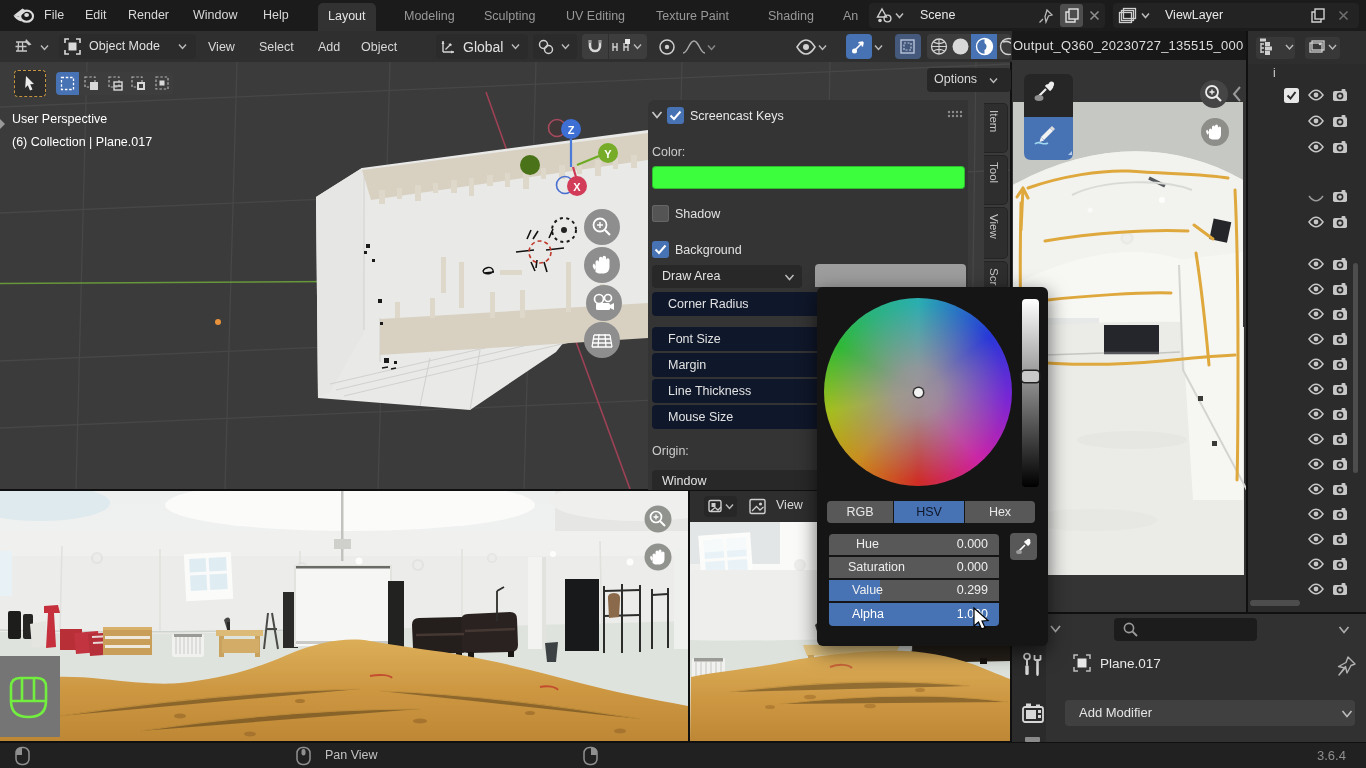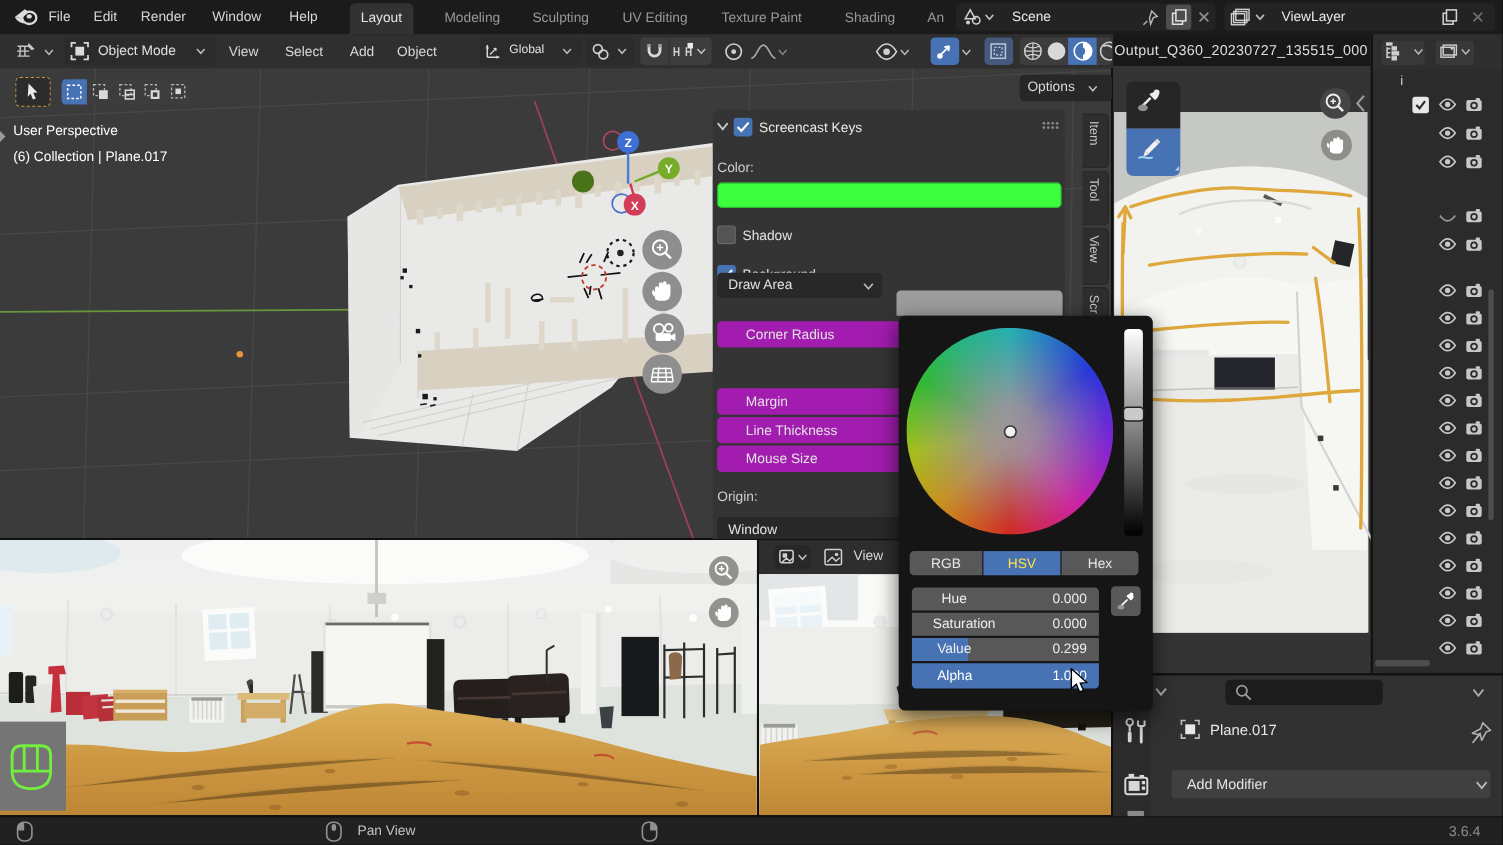--- a/index.html
+++ b/index.html
@@ -17,21 +17,21 @@
 
 #vphead { position:absolute; left:0; top:31px; width:1246px; height:31px; background:#2f2f2f; }
 #vphead .menu { position:absolute; top:9px; color:#d8d8d8; font-size:12.5px; }
 .hbtn { position:absolute; background:#2b2b2b; border-radius:4px; }
 
 
 #viewport { position:absolute; left:0; top:62px; width:1010px; height:427px; background:#3b3b3b; overflow:hidden; }
 
 
 #npanel { position:absolute; left:648px; top:100px; width:320px; height:390px; background:#343434; border-radius:7px 0 0 0; }
-.slider-btn { position:absolute; left:4px; width:313px; height:24px; background:#a21caf; border-radius:4px; color:#e2e2e2; line-height:24px; padding-left:26px; font-size:12.5px; }
+.slider-btn { position:absolute; left:4px; width:313px; height:24px; background:#0f172a; border-radius:4px; color:#e2e2e2; line-height:24px; padding-left:16px; font-size:12.5px; }
 .drop-btn { position:absolute; background:#282828; border-radius:4px; color:#e2e2e2; font-size:12.5px; }
 
 
 #popup { position:absolute; left:817px; top:287px; width:231px; height:359px; background:#151515; border-radius:6px; box-shadow:0 6px 20px rgba(0,0,0,.6); }
 
 
 #imgL { position:absolute; left:0; top:491px; width:688px; height:250px; background:#2a2a2a; }
 #imgM { position:absolute; left:690px; top:491px; width:320px; height:250px; background:#2e2e2e; }
 
 
@@ -130,21 +130,21 @@
     <span class="menu" style="left:259px">Select</span>
     <span class="menu" style="left:318px">Add</span>
     <span class="menu" style="left:361px">Object</span>
     <div class="hbtn" style="left:436px;top:3px;width:92px;height:25px;">
       <svg class="abs" style="left:4px;top:4px" width="18" height="17" viewBox="0 0 18 17">
         <path d="M3 14 L3 3 M3 14 L14 14" stroke="#d5d5d5" stroke-width="1.4" fill="none"></path>
         <path d="M3 3 L1.5 6 L4.5 6 Z M14 14 L11 12.5 L11 15.5 Z" fill="#d5d5d5"></path>
         <path d="M5.5 11.5 L11 6" stroke="#d5d5d5" stroke-width="1.2"></path>
           <path d="M11 6 L8.8 6.3 M11 6 L10.7 8.2" stroke="#d5d5d5" stroke-width="1.2"></path>
       </svg>
-      <span class="abs" style="left:27px;top:5px;color:#e0e0e0;font-size:11px">Global</span>
+      <span class="abs" style="left:27px;top:5px;color:#e0e0e0;font-size:14px">Global</span>
       <svg class="abs" style="left:75px;top:9px" width="9" height="8" viewBox="0 0 9 8">
           <path d="M1 1.5 L4.5 5.5 L8 1.5" fill="none" stroke="#bbb" stroke-width="1.4"></path>
         </svg>
     </div>
     <div class="hbtn" style="left:533px;top:3px;width:44px;height:25px;">
       <svg class="abs" style="left:3px;top:3px" width="20" height="19" viewBox="0 0 20 19">
         <circle cx="7.5" cy="7.5" r="4" fill="none" stroke="#d0d0d0" stroke-width="1.5"></circle>
         <circle cx="12.5" cy="12.5" r="4" fill="none" stroke="#d0d0d0" stroke-width="1.5"></circle>
       </svg>
       <svg class="abs" style="left:28px;top:9px" width="9" height="8" viewBox="0 0 9 8">
@@ -830,28 +830,29 @@
     <span class="abs" style="left:4px;top:45px;color:#cccccc;font-size:12.5px">Color:</span>
     <div class="abs" style="left:4px;top:66px;width:313px;height:23px;background:#3dfe3d;border-radius:4px;box-shadow:inset 0 0 0 1px rgba(0,0,0,.25);"></div>
     <div class="abs" style="left:4px;top:105px;width:17px;height:17px;background:#545454;border-radius:3px;box-shadow:inset 0 0 0 1px #666;"></div>
     <span class="abs" style="left:27px;top:107px;color:#e2e2e2;font-size:12.5px">Shadow</span>
     <div class="abs" style="left:4px;top:141px;width:17px;height:17px;background:#4772b3;border-radius:3px;">
       <svg class="abs" style="left:2px;top:3px" width="13" height="11" viewBox="0 0 13 11">
           <path d="M1.5 5.5 L5 9 L11.5 1.5" fill="none" stroke="#fff" stroke-width="2"></path>
         </svg>
     </div>
     <span class="abs" style="left:27px;top:143px;color:#e2e2e2;font-size:12.5px">Background</span>
-    <div class="drop-btn" style="left:4px;top:148px;width:150px;height:23px;">
+    <div class="drop-btn" style="left:4px;top:165px;width:150px;height:23px;">
       <span class="abs" style="left:10px;top:4px">Draw Area</span>
       <svg class="abs" style="left:132px;top:8px" width="11" height="9" viewBox="0 0 11 9">
           <path d="M1.5 2 L5.5 6.5 L9.5 2" fill="none" stroke="#bbb" stroke-width="1.5"></path>
         </svg>
     </div>
     <div class="abs" style="left:167px;top:164px;width:151px;height:23px;background:#9d9d9d;border-radius:4px 4px 0 0;"></div>
     <div class="slider-btn" style="top:192px">Corner Radius</div>
+    <div class="slider-btn" style="top:227px">Font Size</div>
     <div class="slider-btn" style="top:253px">Margin</div>
     <div class="slider-btn" style="top:279px">Line Thickness</div>
     <div class="slider-btn" style="top:305px">Mouse Size</div>
     <span class="abs" style="left:4px;top:344px;color:#cccccc;font-size:12.5px">Origin:</span>
     <div class="drop-btn" style="left:4px;top:370px;width:313px;height:20px;border-radius:4px 4px 0 0;">
       <span class="abs" style="left:10px;top:4px">Window</span>
     </div>
   </div>
   <div id="tabs">
     <div class="vtab" style="top:103px;height:50px;">
@@ -868,21 +869,21 @@
       </div>
   </div>
   <div id="popup">
     <div class="abs" style="left:7px;top:11px;width:188px;height:188px;border-radius:50%;background:
       radial-gradient(circle at 50% 50%, rgba(158,148,152,1) 0%, rgba(158,148,152,.88) 18%, rgba(158,148,152,0) 67%),
       conic-gradient(from 0deg, #2aaeb0 0deg, #2838d8 52deg, #7a26d4 95deg, #cc24a6 138deg, #cf2d26 180deg, #c98e20 222deg, #a4be1e 258deg, #30b836 300deg, #2ab37e 330deg, #2aaeb0 360deg);"></div>
     <div class="abs" style="left:97px;top:101px;width:9px;height:9px;border-radius:50%;background:#f2f2f2;box-shadow:0 0 0 1.5px #333;"></div>
     <div class="abs" style="left:205px;top:12px;width:17px;height:188px;border-radius:4px;background:linear-gradient(#ffffff, #000000);"></div>
     <div class="abs" style="left:205px;top:84px;width:17px;height:11px;border-radius:3px;background:#c9c9c9;box-shadow:0 0 0 1.5px #222;"></div>
     <div class="abs" style="left:10px;top:214px;width:66px;height:22px;background:#585858;border-radius:4px 0 0 4px;color:#e8e8e8;text-align:center;line-height:22px;font-size:12.5px">RGB</div>
-    <div class="abs" style="left:77px;top:214px;width:70px;height:22px;background:#4772b3;color:#fde047;text-align:center;line-height:22px;font-size:12.5px">HSV</div>
+    <div class="abs" style="left:77px;top:214px;width:70px;height:22px;background:#4772b3;color:#0f172a;text-align:center;line-height:22px;font-size:12.5px">HSV</div>
     <div class="abs" style="left:148px;top:214px;width:70px;height:22px;background:#585858;border-radius:0 4px 4px 0;color:#e8e8e8;text-align:center;line-height:22px;font-size:12.5px">Hex</div>
     <div class="abs" style="left:12px;top:247px;width:170px;height:21px;background:#585858;border-radius:4px 4px 0 0;">
       <span class="abs" style="left:27px;top:3px;color:#eee;font-size:12.5px">Hue</span>
       <span class="abs" style="right:11px;top:3px;color:#eee;font-size:12.5px">0.000</span>
     </div>
     <div class="abs" style="left:12px;top:270px;width:170px;height:21px;background:#585858;">
       <span class="abs" style="left:19px;top:3px;color:#eee;font-size:12.5px">Saturation</span>
       <span class="abs" style="right:11px;top:3px;color:#eee;font-size:12.5px">0.000</span>
     </div>
     <div class="abs" style="left:12px;top:293px;width:170px;height:21px;background:#585858;overflow:hidden;">

